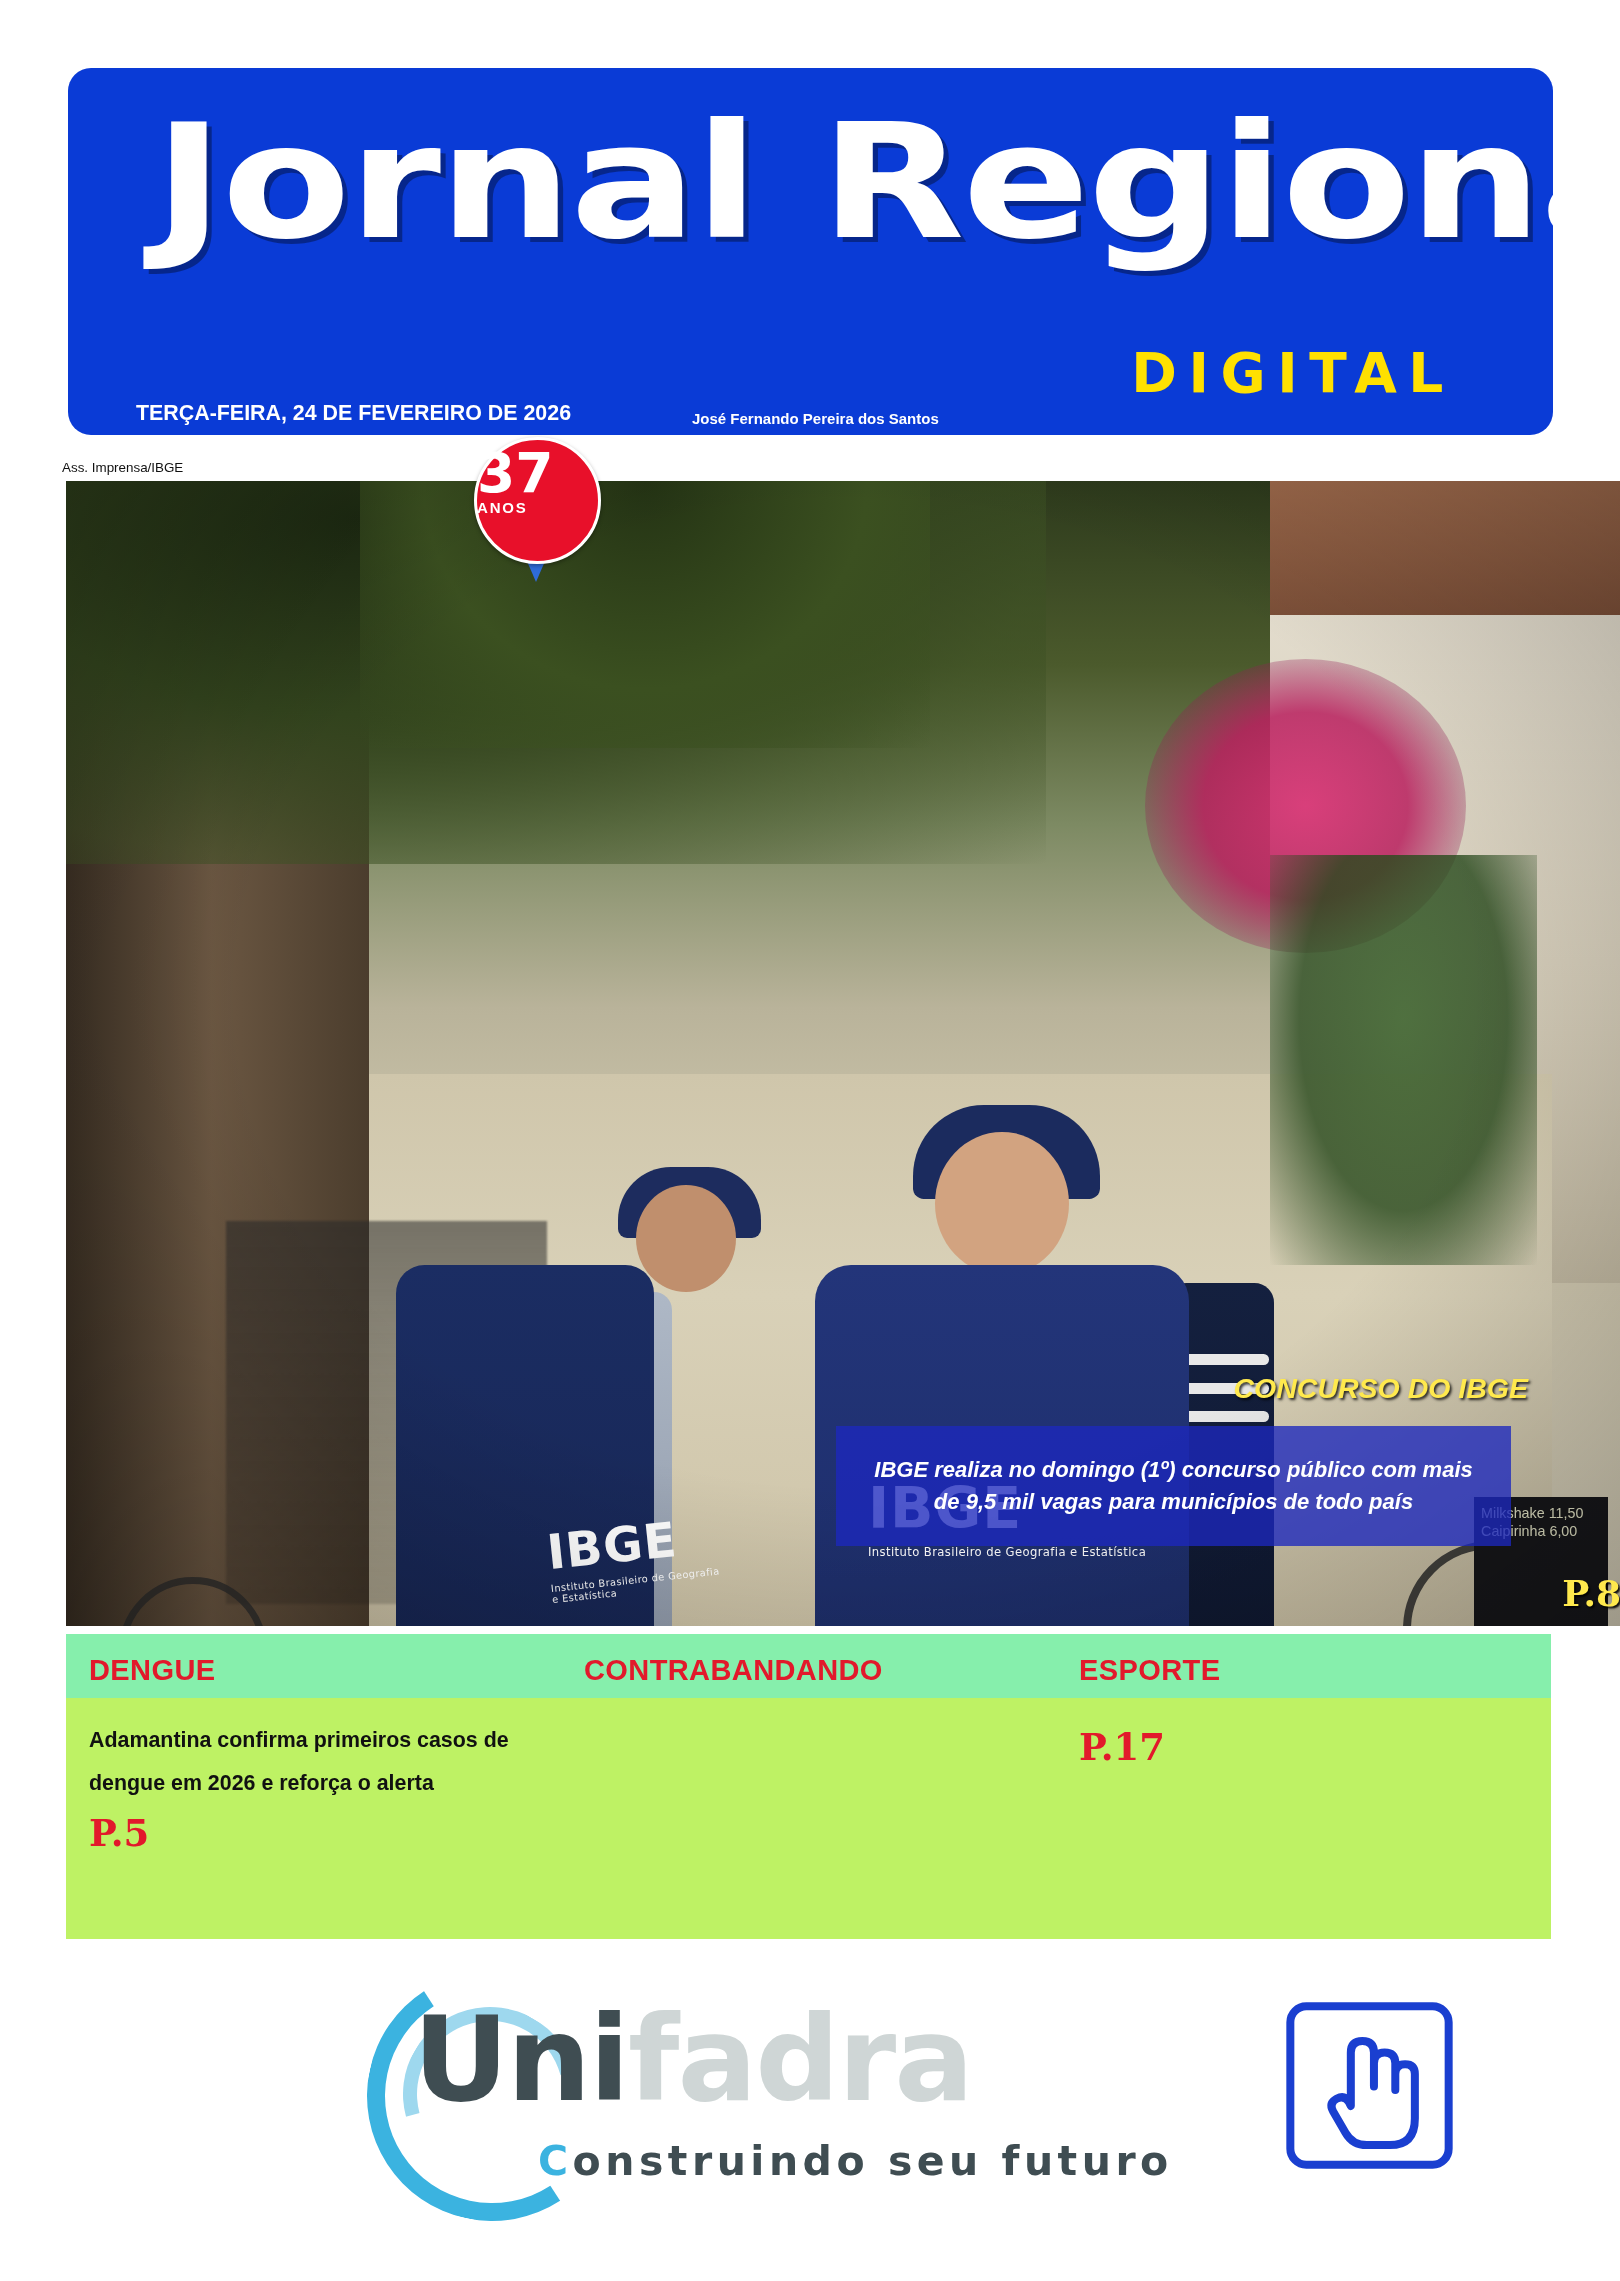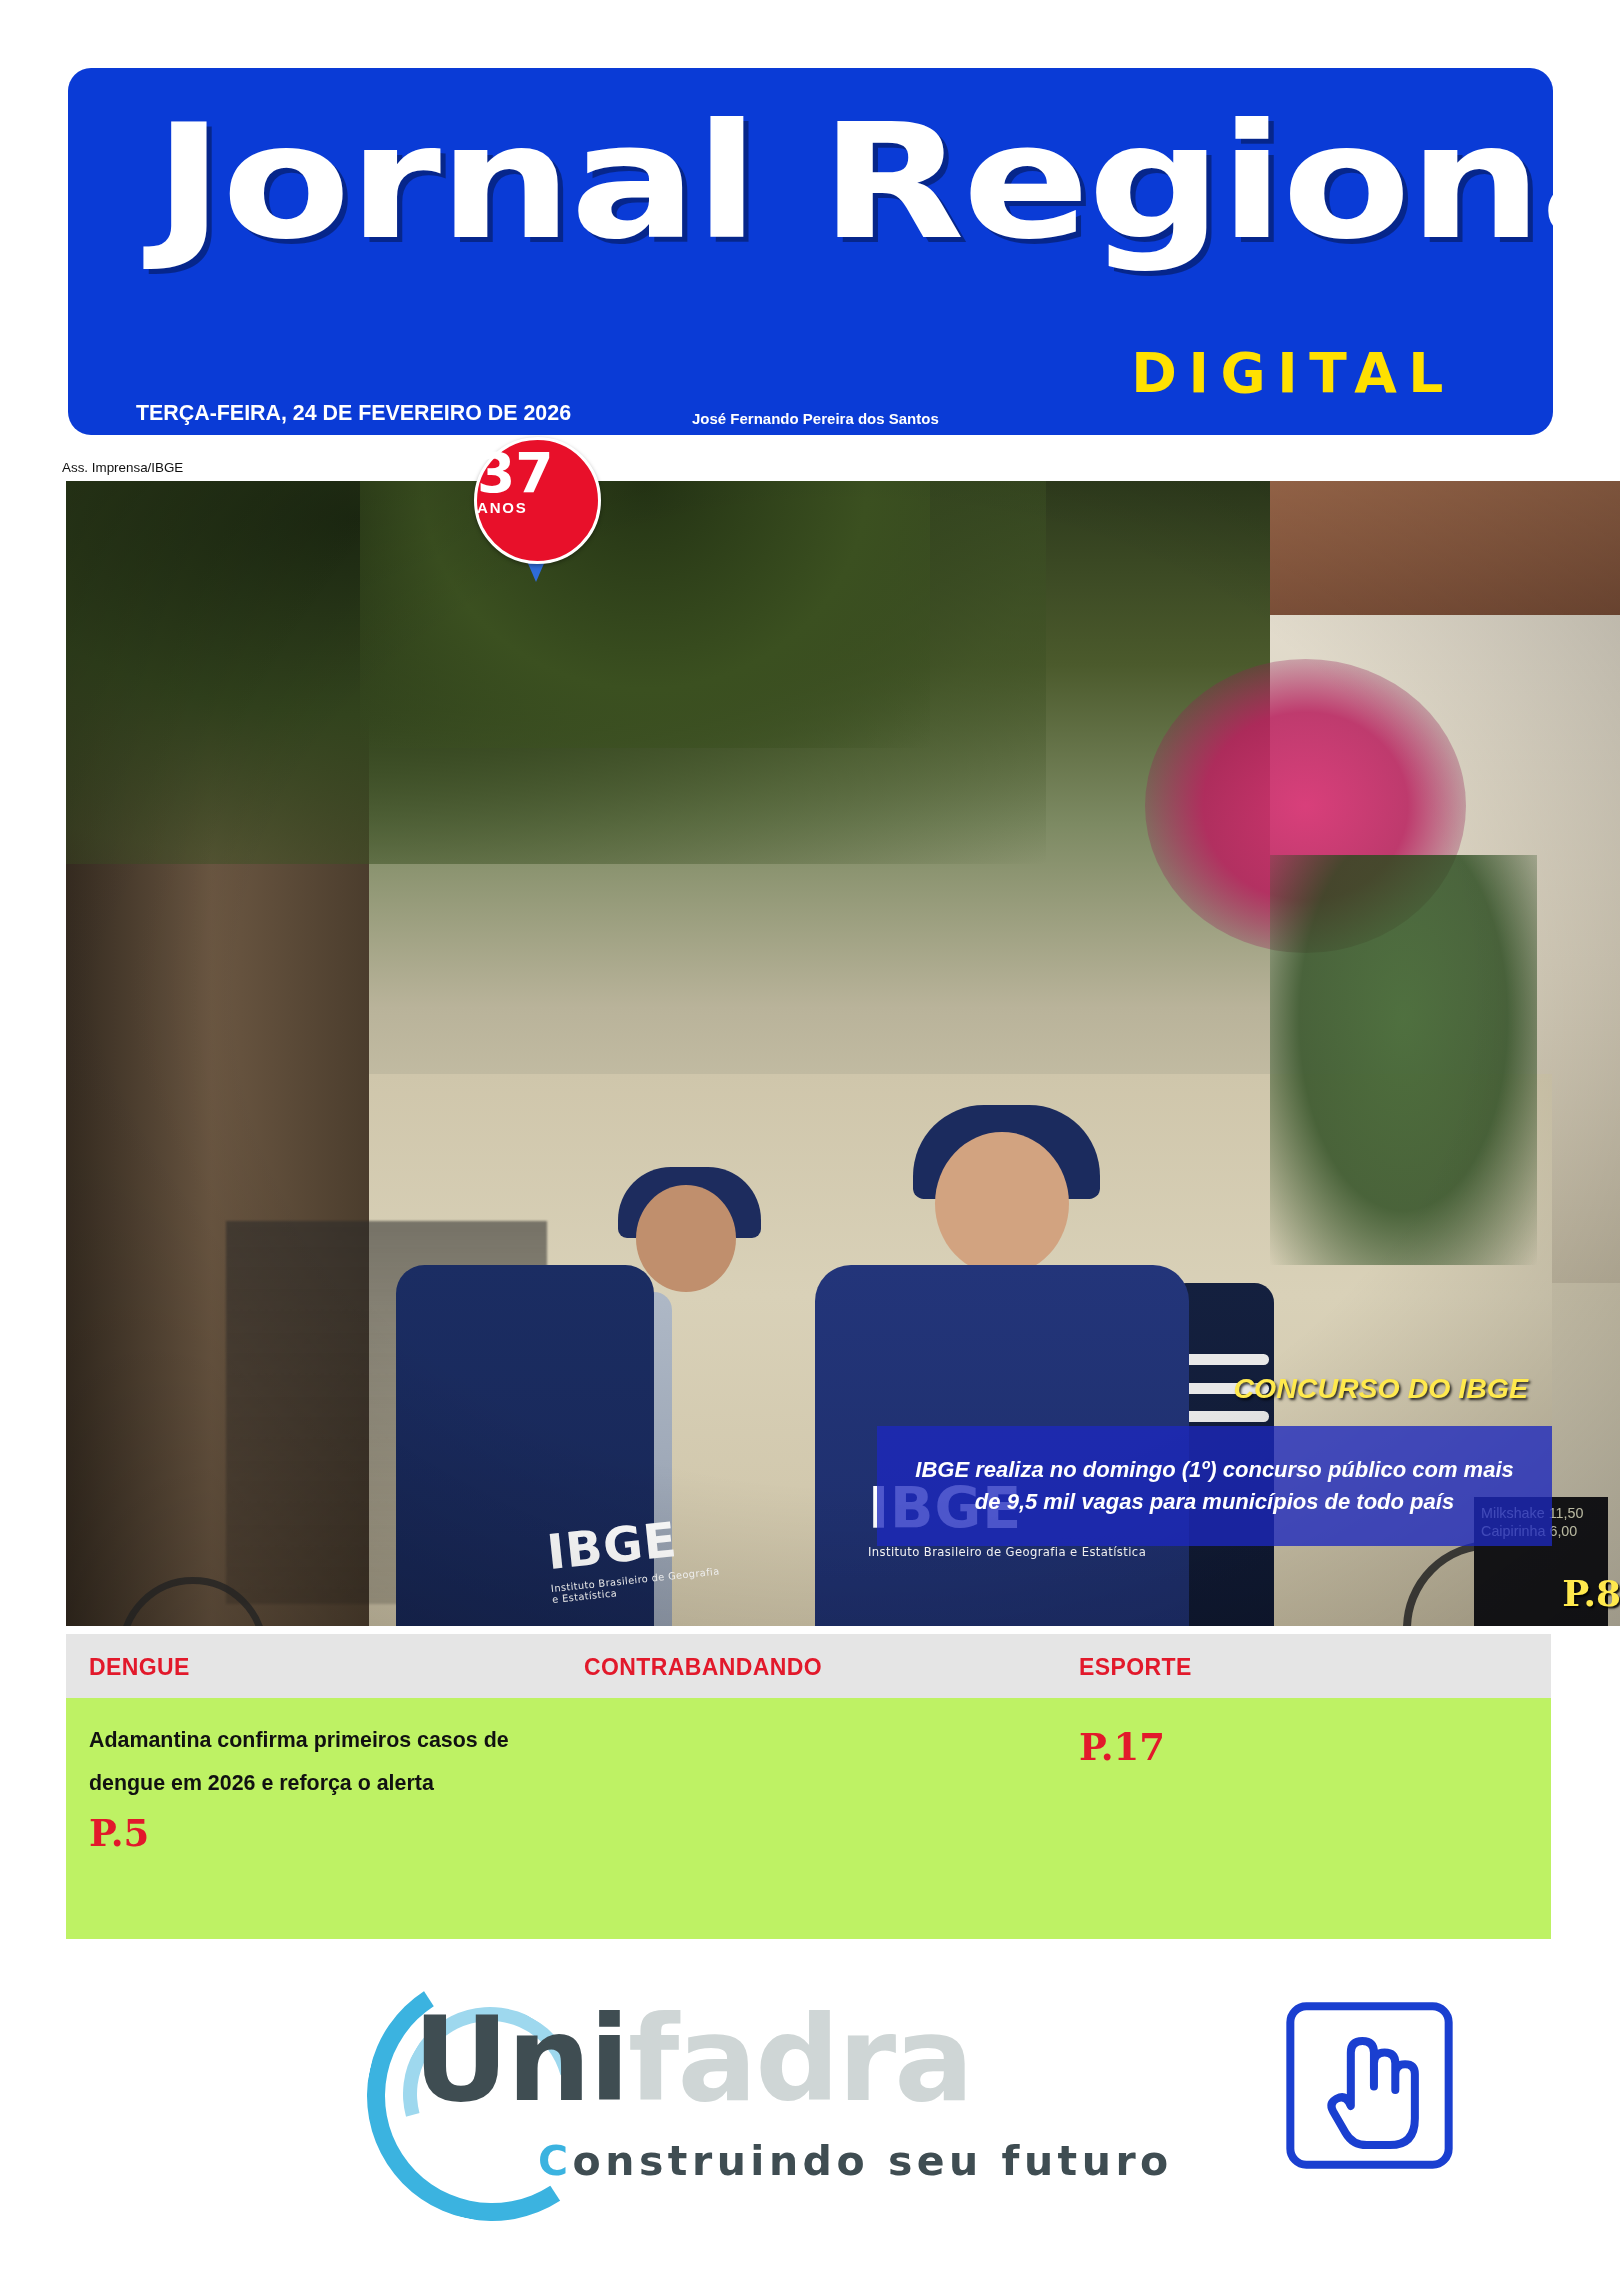--- a/index.html
+++ b/index.html
@@ -237,21 +237,21 @@
     top: 891px;
     font-size: 28.5px;
     font-weight: bold;
     font-style: italic;
     color: #ffe94d;
     text-shadow: 1.8px 1.8px 2.7px rgba(0,0,0,.8);
     white-space: nowrap;
   }
   .photo-caption-box {
     position:absolute;
-    left: 811px;
+    left: 770px;
     top: 945px;
     width: 675px;
     height: 120px;
     background: rgba(28,40,190,0.78);
     display:flex;
     align-items:center;
     justify-content:center;
     box-sizing:border-box;
     padding: 0 23px;
   }
@@ -325,24 +325,24 @@
     display:flex;
   }
   .teaser {
     width: 495px;
     height: 305px;
     box-sizing: border-box;
     position: relative;
   }
   .teaser-head {
     height: 64px;
-    background: #e5e5e5;
+    background: #86efac;
     box-sizing:border-box;
     padding: 19.6px 0 0 23px;
-    font-size: 23px;
+    font-size: 29px;
     font-weight: bold;
     color: #e2192b;
     letter-spacing: 0.4px;
   }
   .teaser-body {
     height: 277px;
     background: #bef264;
     box-sizing: border-box;
     padding: 21.4px 27px 0 23px;
   }

